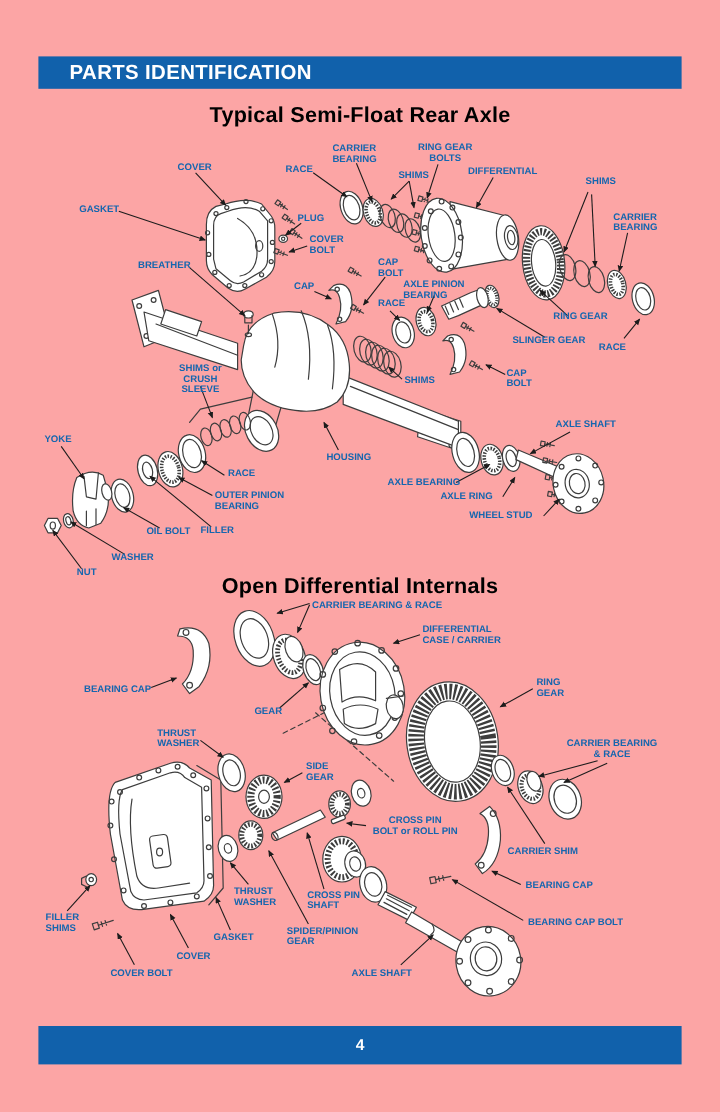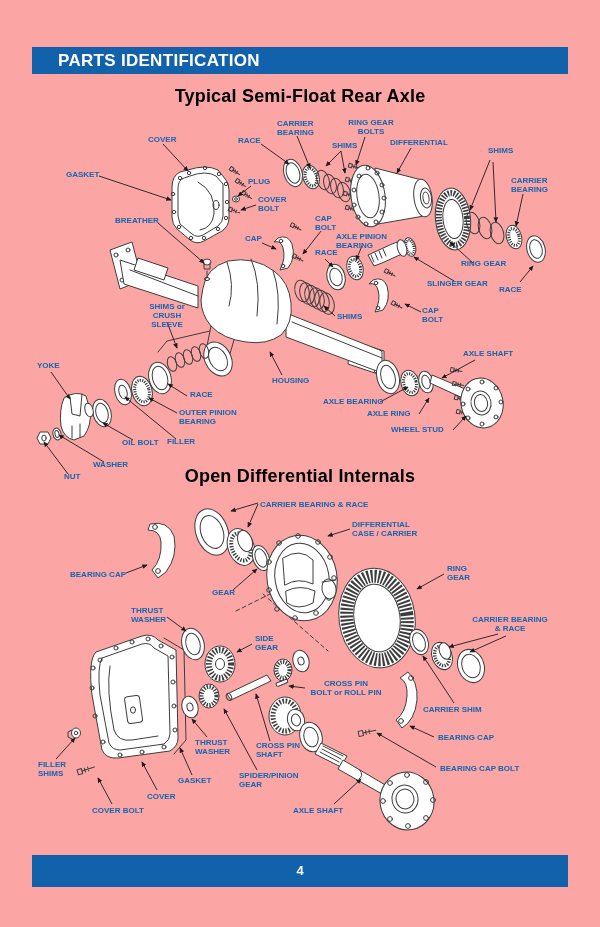--- a/index.html
+++ b/index.html
@@ -6,21 +6,21 @@
   #page{position:relative;width:600px;height:927px;background:#fca5a5;overflow:hidden;
         font-family:"Liberation Sans",sans-serif;}
   .bar{position:absolute;left:32px;width:536px;background:#1161AB;color:#fff;
        font-weight:bold;}
   #header-bar{top:47px;height:27px;font-size:17px;line-height:27px;padding-left:0;}
   #header-bar span{padding-left:26px;letter-spacing:.3px;}
   #footer-bar{top:855px;height:32px;font-size:13px;line-height:32px;text-align:center;}
   .diagram-title{position:absolute;left:0;width:600px;text-align:center;color:#000;
        font-weight:bold;font-size:18px;letter-spacing:.2px;}
   #title1{top:86px;}
-  #title2{top:466px;}
+  #title2{top:478px;}
   .lbl{position:absolute;font-weight:bold;font-size:8px;line-height:9px;
        color:#1566AF;white-space:pre-line;}
   .tc{text-align:center;}
   .dwg{position:absolute;left:30px;}
   #dwg1{top:110px;}
   #dwg2{top:490px;}
   .ln{fill:none;stroke:#3d3d3d;stroke-width:1;stroke-linejoin:round;stroke-linecap:round;}
   .lnf{fill:#fff;stroke:#3d3d3d;stroke-width:1;stroke-linejoin:round;}
   .hb{fill:none;stroke:#3d3d3d;}
   .dsh{stroke-dasharray:4 3;}

